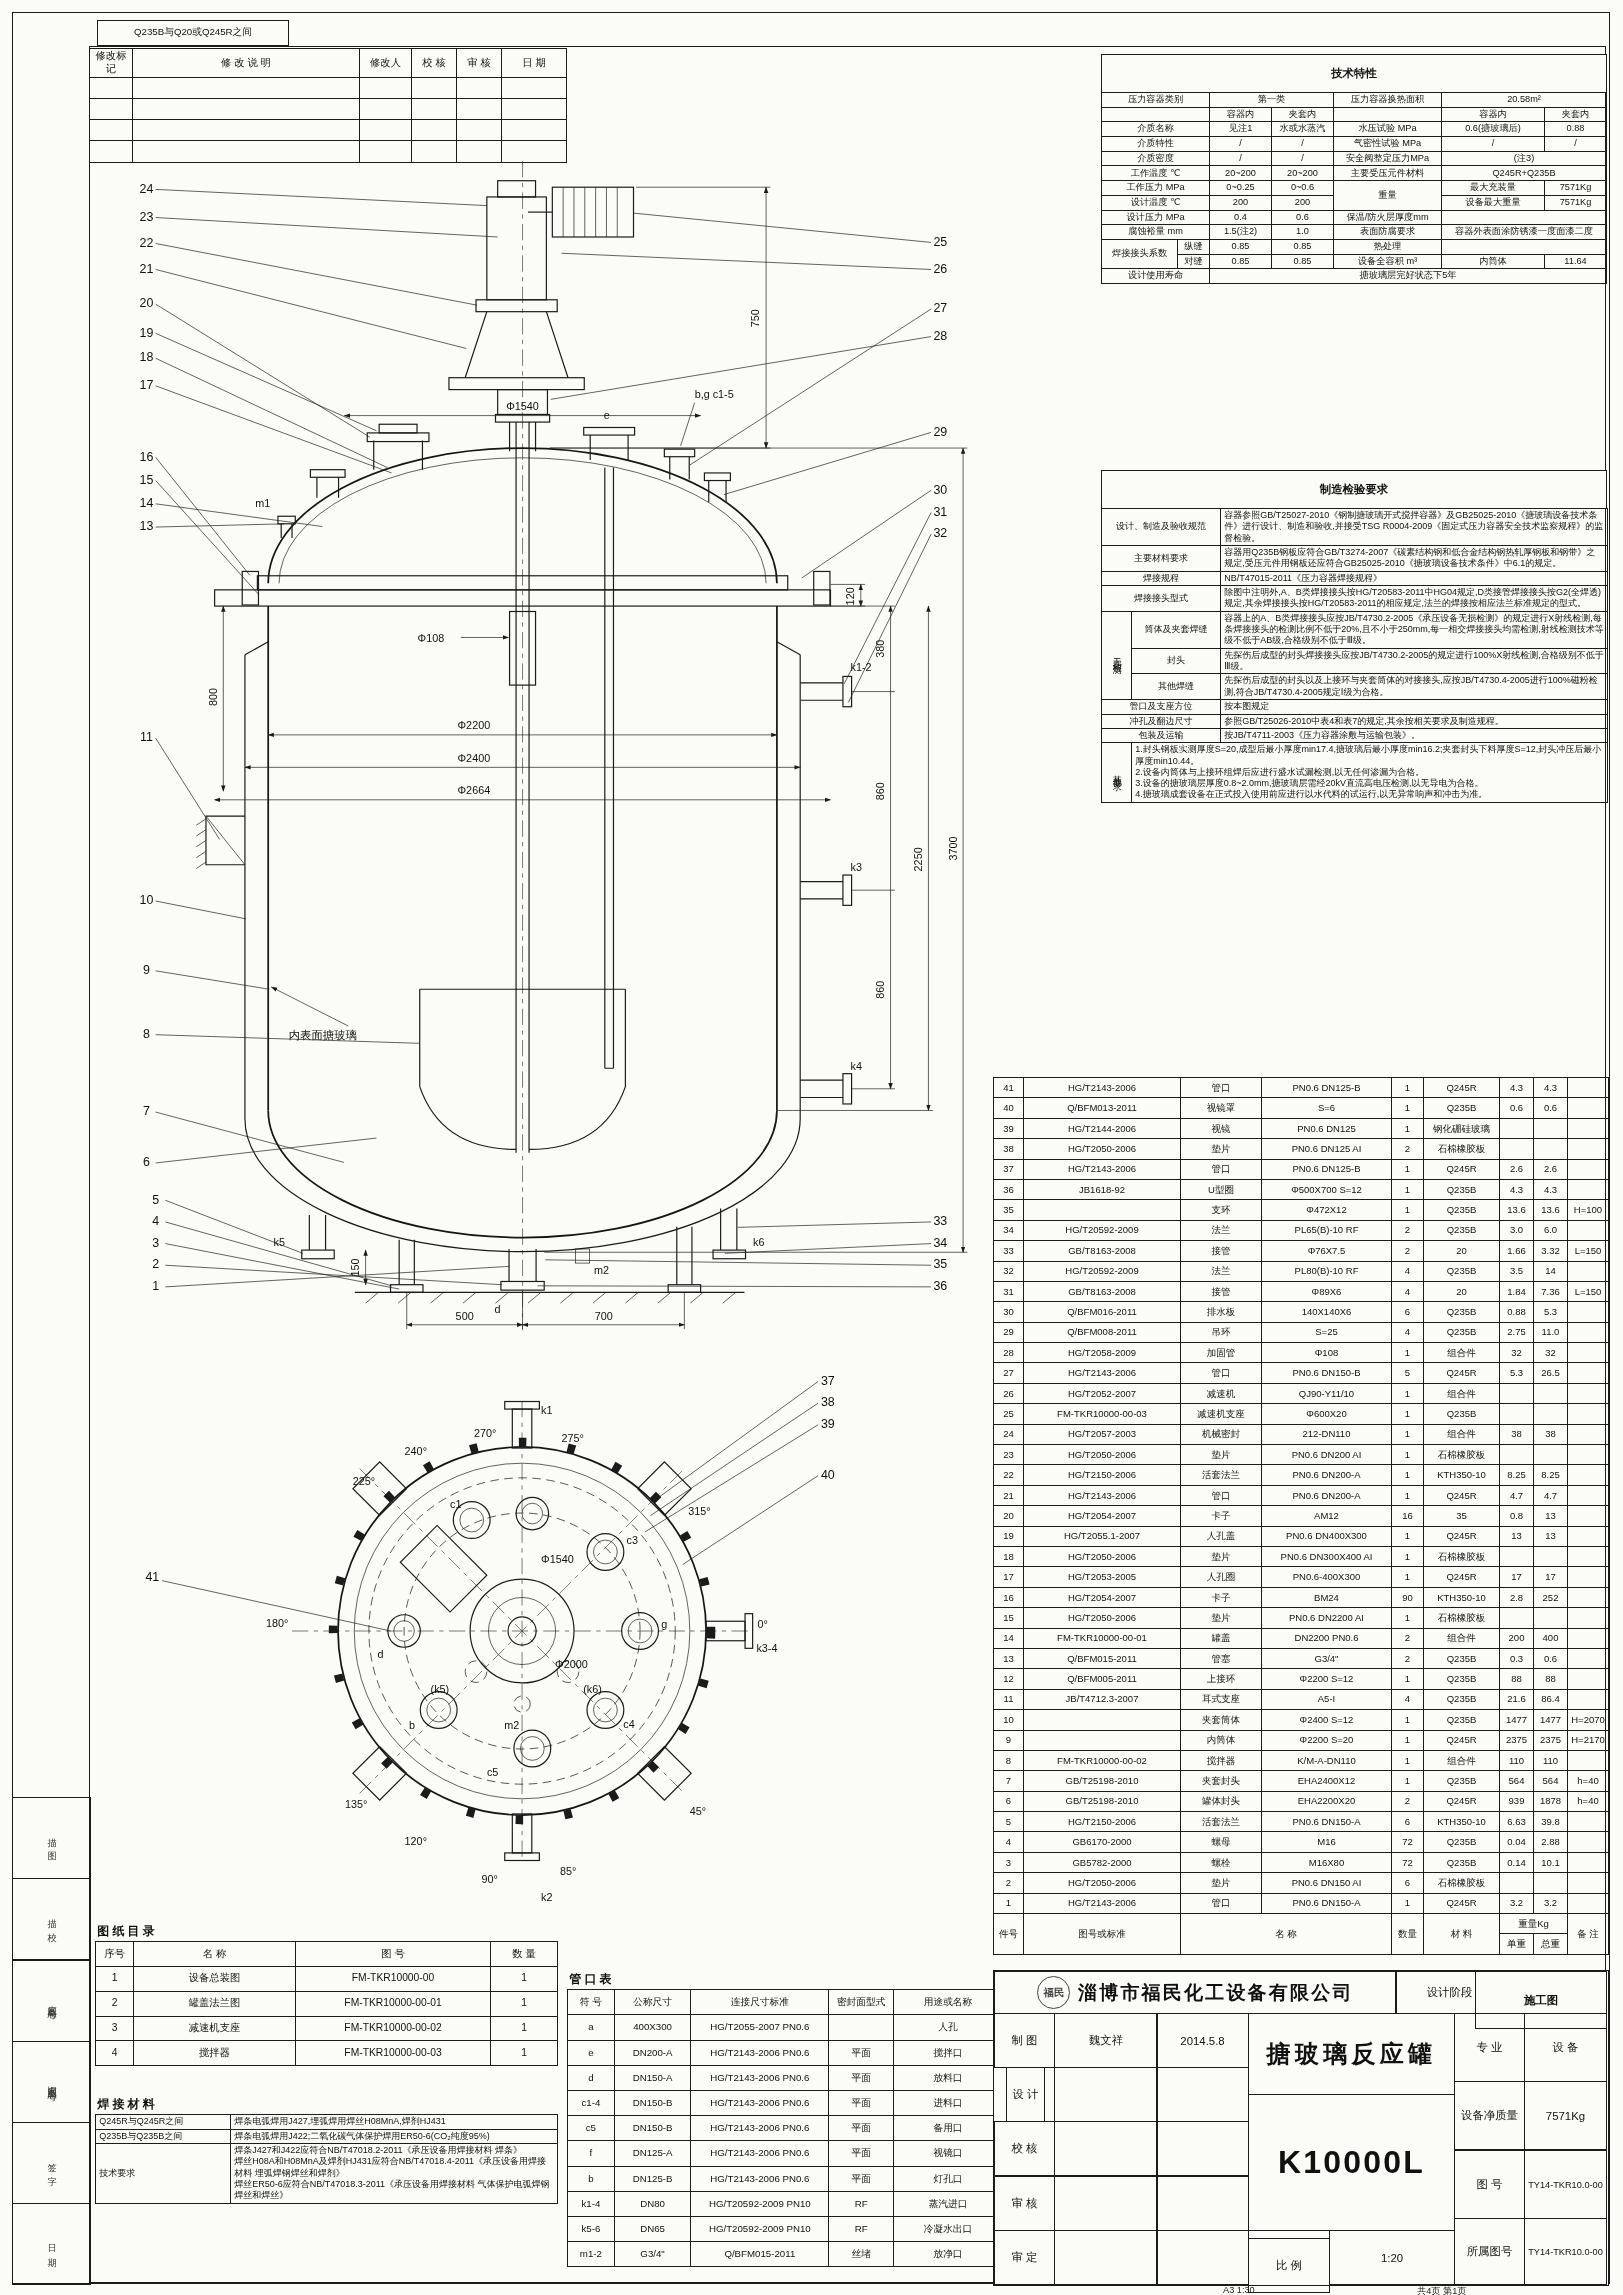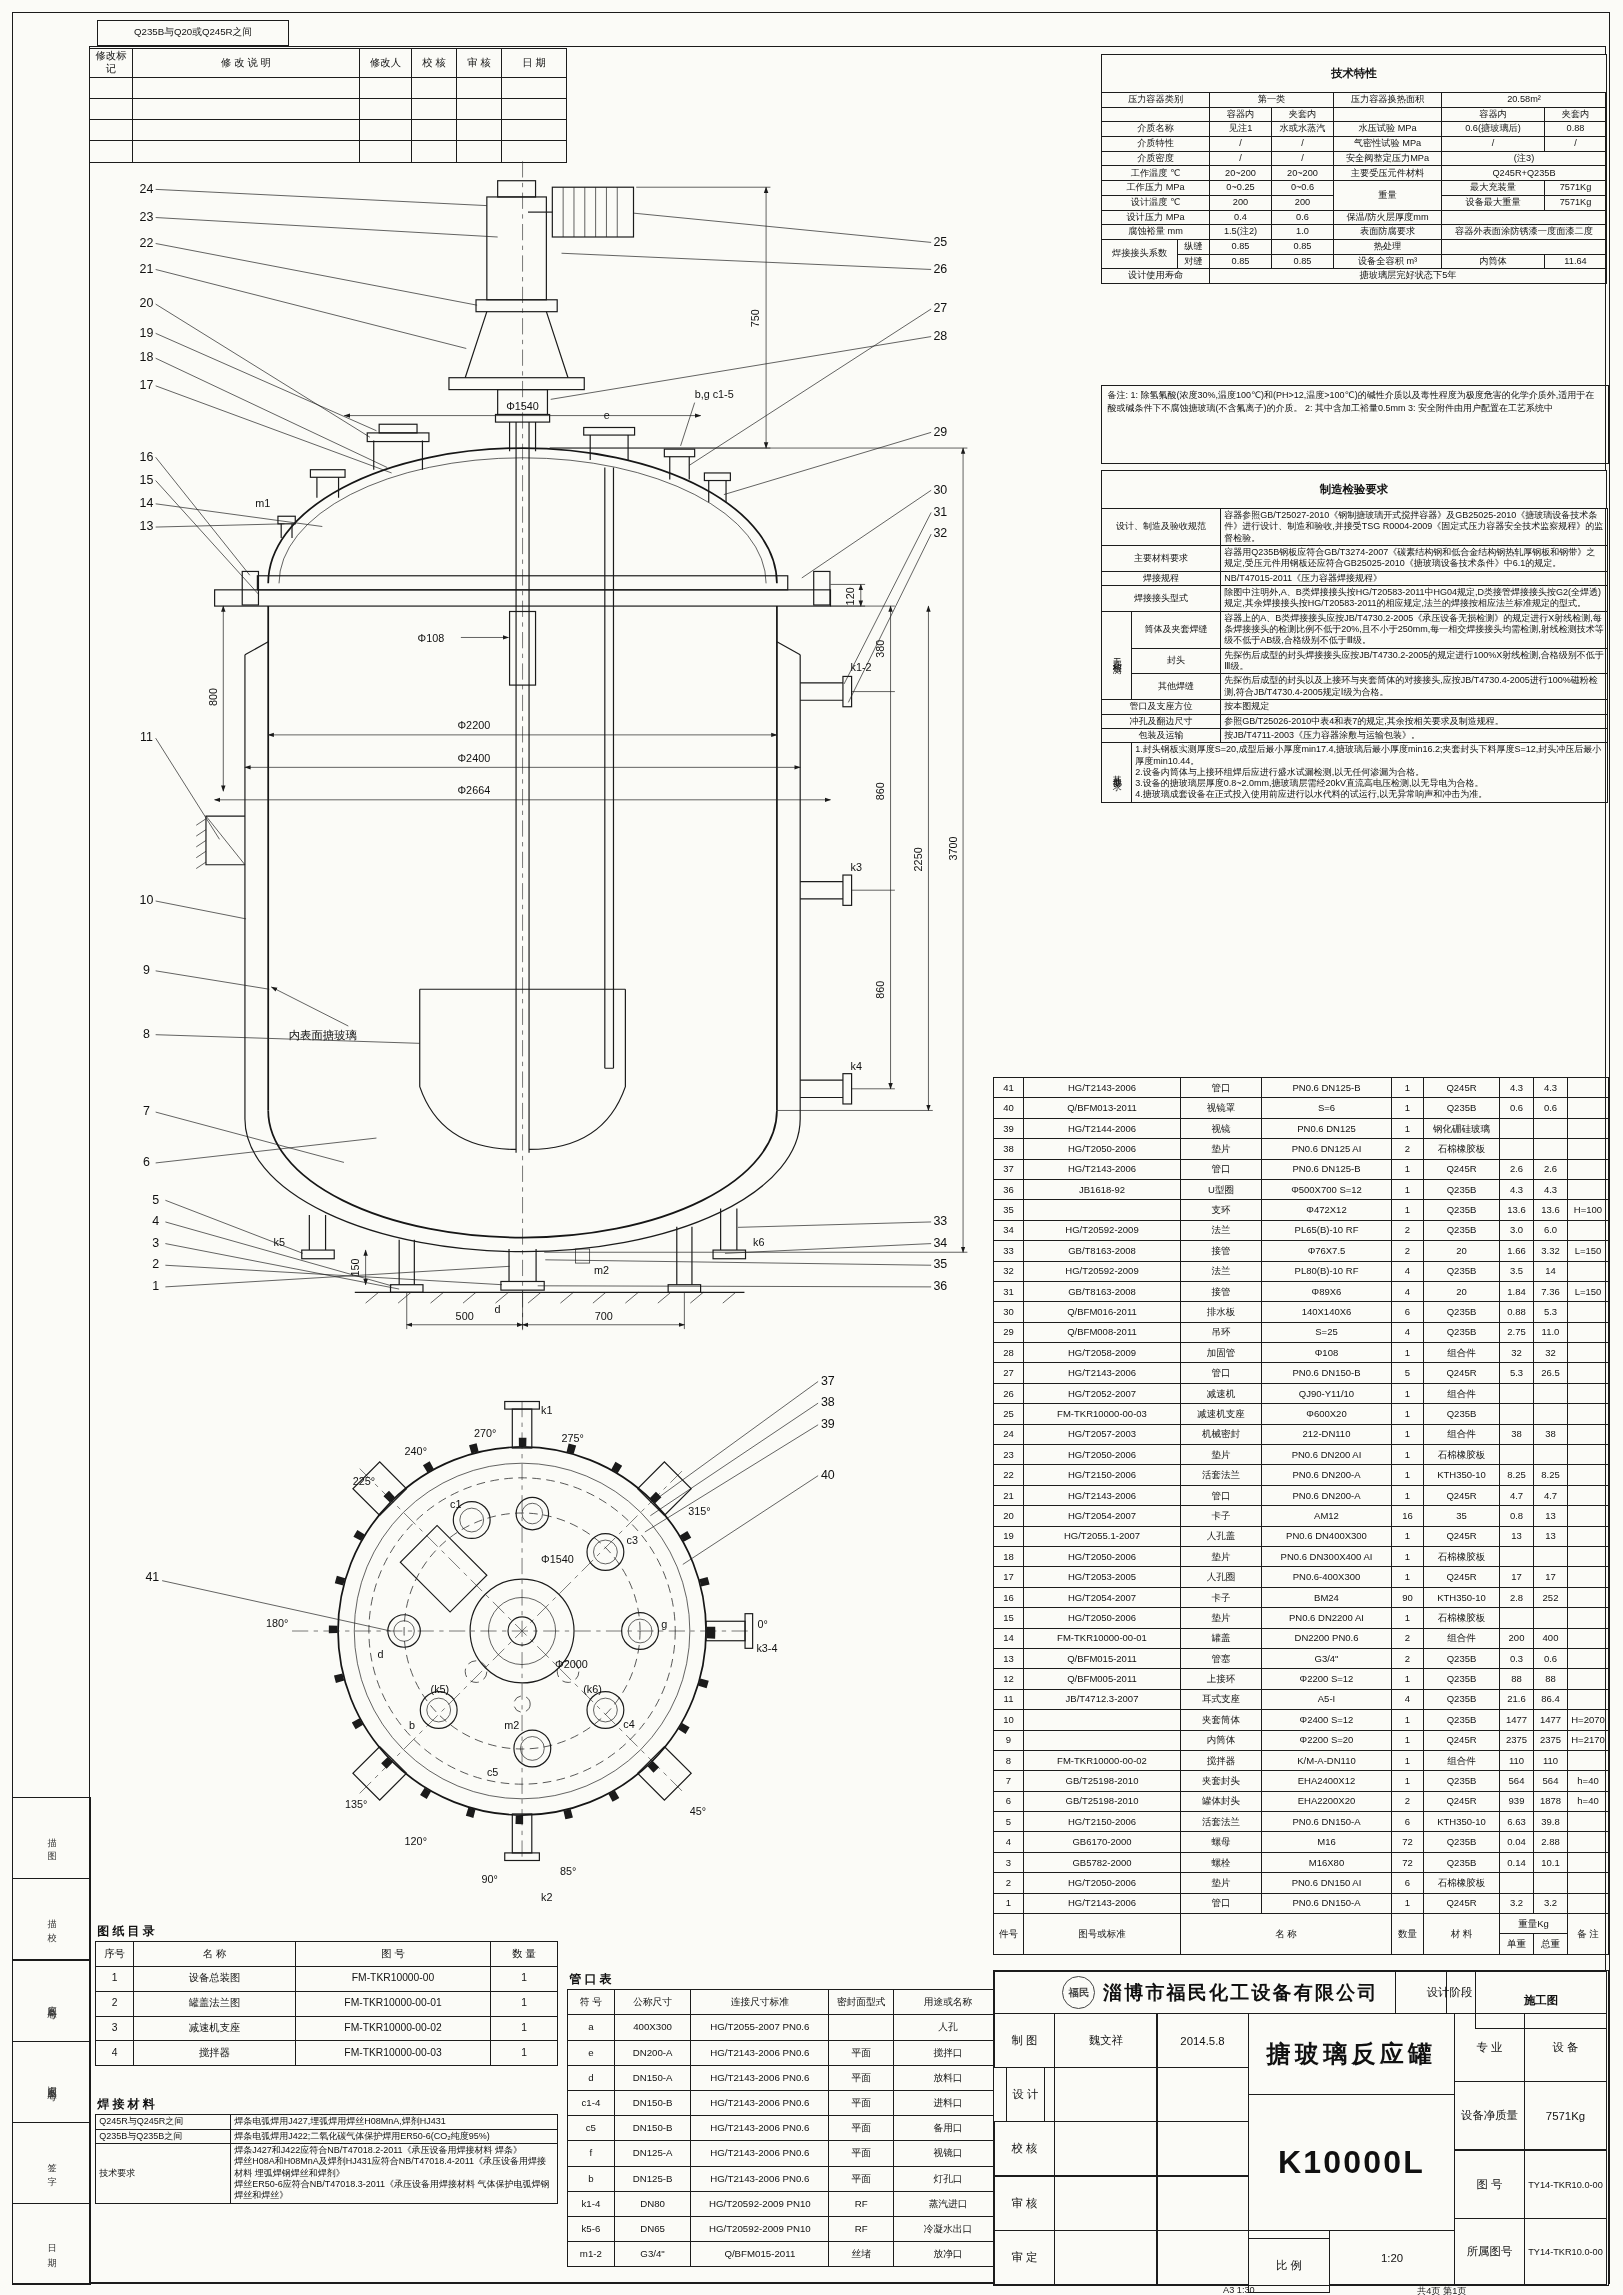--- a/index.html
+++ b/index.html
@@ -232,23 +232,20 @@
             <td>11.64</td>
           </tr>
           <tr>
             <td colspan="2">设计使用寿命</td>
             <td colspan="5">搪玻璃层完好状态下5年</td>
           </tr>
         </tbody>
     </table>
   </div>
 
-  <div class="abs remarksbox" style="left:1101px;top:385px;width:495px;height:71px;">备注:  1: 除氢氟酸(浓度30%,温度100℃)和(PH&gt;12,温度&gt;100℃)的碱性介质以及毒性程度为极度危害的化学介质外,适用于在酸或碱条件下不腐蚀搪玻璃(不含氟离子)的介质。
-2: 其中含加工裕量0.5mm
-3: 安全附件由用户配置在工艺系统中</div>
 
   <div class="abs" style="left:1101px;top:470px;width:506px;">
     <div class="titlebar">制造检验要求</div>
     <table class="mfg">
       <colgroup>
           <col style="width:30px">
           <col style="width:89px">
           <col style="width:387px">
         </colgroup>
       <tbody>
@@ -957,21 +954,21 @@
             <td>丝堵</td>
             <td>放净口</td>
             <td></td>
           </tr>
         </tbody>
     </table>
   </div>
 
   <div class="tb" style="left:993px;top:1970px;width:614px;height:314px;">
 
-    <div class="cell" style="left:0;top:0;width:453px;height:43px;">
+    <div class="cell" style="left:0;top:0;width:403px;height:43px;">
       <span class="logo">福民</span>
       <span class="company">淄博市福民化工设备有限公司</span>
     </div>
     <div class="cell sm" style="left:401px;top:0;width:81px;height:43px;padding-left:28px;">设计阶段</div>
     <div class="cell sm" style="left:481px;top:0;width:132px;height:58px;font-weight:bold;">施工图</div>
 
     <div class="cell sm" style="left:0;top:42px;width:61px;height:55px;">制 图</div>
     <div class="cell sm" style="left:60px;top:42px;width:104px;height:55px;">魏文祥</div>
     <div class="cell sm" style="left:162px;top:42px;width:93px;height:55px;">2014.5.8</div>
     <div class="cell sm" style="left:12px;top:96px;width:39px;height:55px;">设 计</div>

